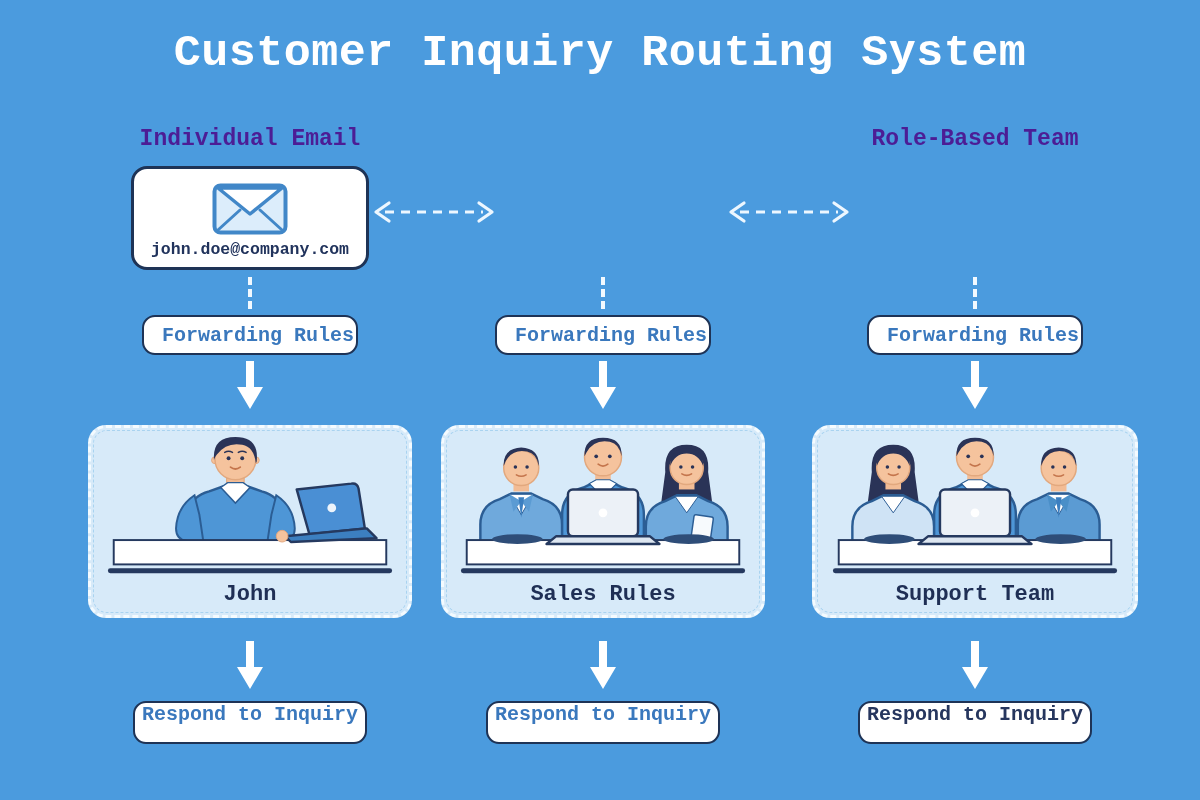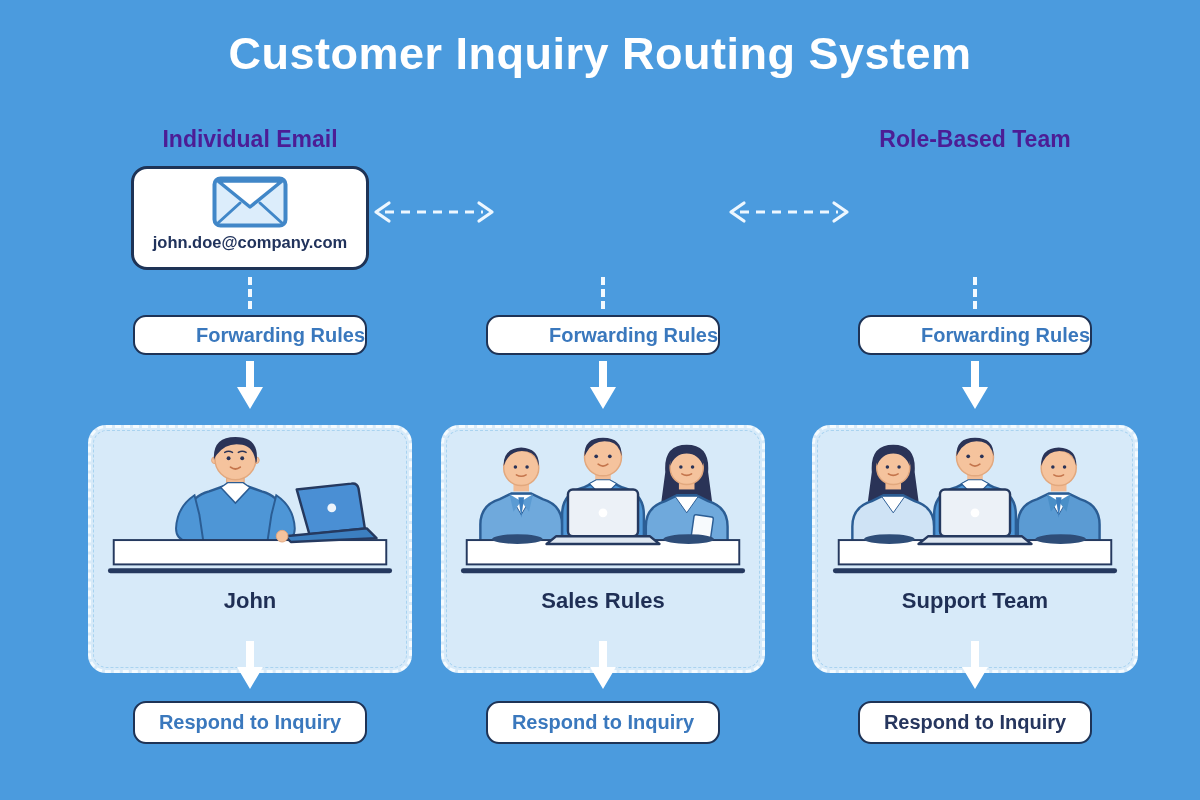--- a/index.html
+++ b/index.html
@@ -1,51 +1,51 @@
 <!DOCTYPE html>
 <html><head>
 <meta charset="utf-8">
 <style>
   html,body{margin:0;padding:0;}
   body{font-family:"Liberation Sans","DejaVu Sans",sans-serif;}
-  .canvas{position:relative;width:1200px;height:800px;overflow:hidden;background:#4B9BDE;}
+  .canvas{position:relative;width:1200px;height:800px;overflow:hidden;background:#4B9BDE;font-family:Liberation Mono, monospace;}
 
   .title{position:absolute;top:28px;left:0;width:100%;margin:0;text-align:center;
          color:#FFFFFF;font-size:45px;font-weight:bold;letter-spacing:.5px;}
 
   .col{position:absolute;top:0;height:800px;}
   .col > *{position:absolute;left:50%;transform:translateX(-50%);}
 
   .col-header{top:126px;white-space:nowrap;color:#4c1d95;font-size:23px;font-weight:bold;}
 
   .email-box{top:166px;width:238px;height:104px;background:#FFFFFF;border:3px solid #1E3356;
              border-radius:16px;display:flex;flex-direction:column;align-items:center;
-             justify-content:flex-start;box-sizing:border-box;padding-top:7px;}
+             justify-content:flex-start;box-sizing:border-box;padding-top:14px;}
   .email-text{font-size:16.5px;font-weight:bold;color:#21335C;margin-top:5px;white-space:nowrap;}
 
   .vdash{top:277px;height:32px;width:0;border-left:4px dashed #F2F9FF;}
 
-  .fw-box{top:315px;width:234px;height:40px;background:#FFFFFF;border:2.5px solid #1E3356;
-          border-radius:13px;display:flex;align-items:center;justify-content:flex-end;
+  .fw-box{top:315px;width:216px;height:40px;background:#FFFFFF;border:2.5px solid #1E3356;
+          border-radius:13px;display:flex;align-items:center;justify-content:center;
           box-sizing:border-box;font-size:20px;font-weight:bold;padding-left:16px;}
 
   .down-arrow{width:34px;height:48px;}
   .arrow-1{top:361px;}
   .arrow-2{top:641px;}
 
-  .team-box{top:425px;width:100%;height:248px;background:#D7EAF9;border:3px dashed #F4FBFF;
+  .team-box{top:425px;width:100%;height:193px;background:#D7EAF9;border:3px dashed #F4FBFF;
             border-radius:18px;box-sizing:border-box;display:flex;flex-direction:column;
-            align-items:center;gap:6px;}
+            align-items:center;}
   .team-box::before{content:"";position:absolute;inset:2px;border:1px dashed #A9D3F0;
             border-radius:14px;pointer-events:none;}
   .illus{width:100%;height:146px;display:block;margin-top:5px;}
   .team-label{font-size:22px;font-weight:bold;color:#1F2F55;margin-top:3px;}
 
   .respond-box{top:701px;width:234px;height:43px;background:#FFFFFF;border:2.5px solid #1E3356;
-          border-radius:13px;display:flex;align-items:center;justify-content:center;
+          border-radius:13px;display:flex;align-items:flex-start;justify-content:center;
           box-sizing:border-box;font-size:20px;font-weight:bold;}
 
   .hdash{position:absolute;width:126px;height:26px;}
 </style>
 </head>
 <body>
 
 <div class="canvas" style="background: rgb(75, 155, 222);">
 
   <h1 class="title">Customer Inquiry Routing System</h1>

